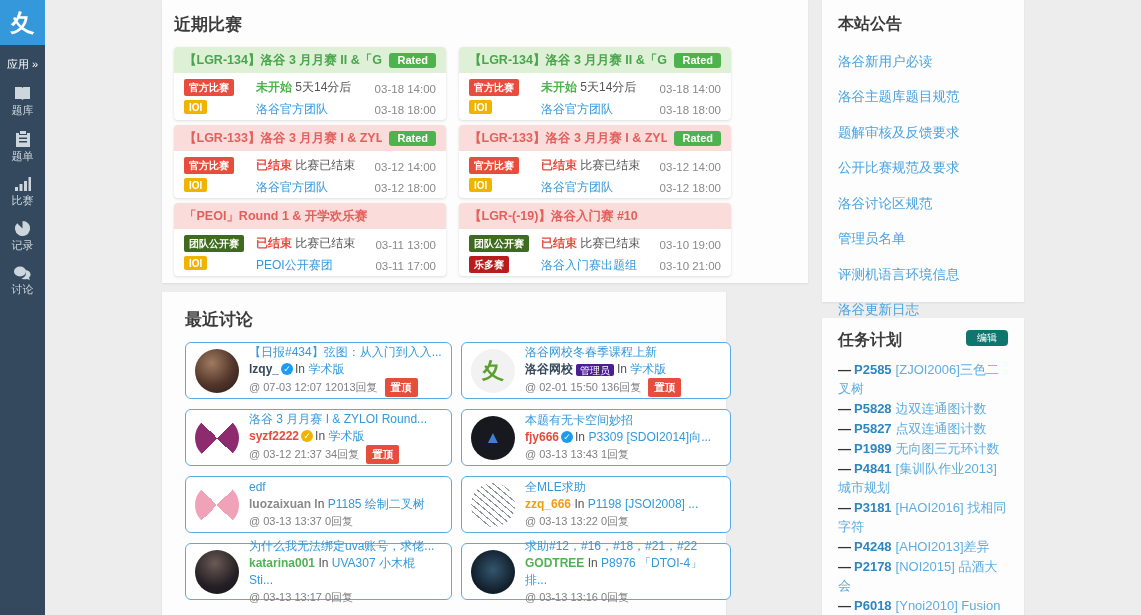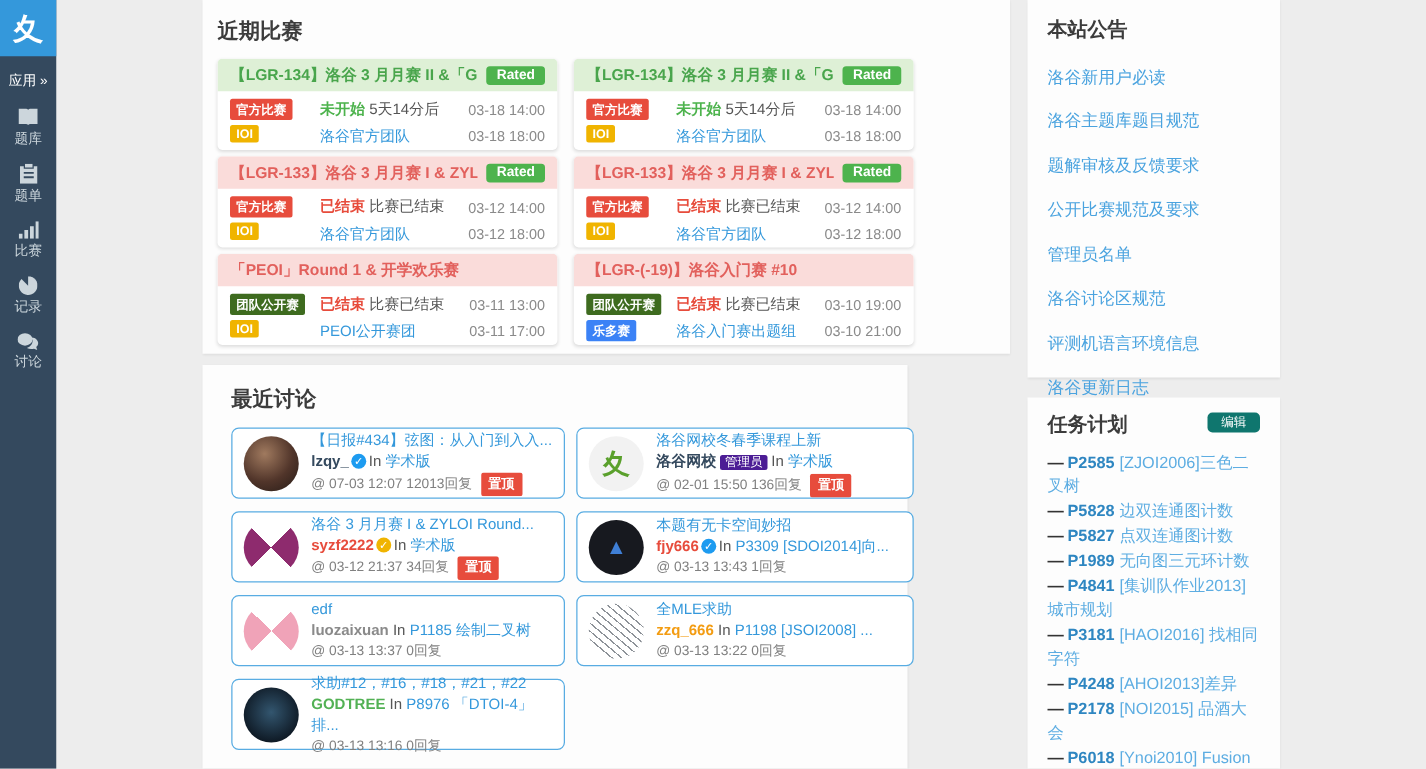--- a/index.html
+++ b/index.html
@@ -242,21 +242,21 @@
       </div>
     </div>
 
     <div class="ccard ended">
       <div class="cc-head">
         <span class="cc-title">【LGR-(-19)】洛谷入门赛 #10</span>
       </div>
       <div class="cc-body">
         <div class="cc-tags">
           <span class="tag" style="background: rgb(62, 107, 31);">团队公开赛</span>
-          <span class="tag" style="background: #3b82f6;">乐多赛</span>
+          <span class="tag" style="background: #b91c1c;">乐多赛</span>
         </div>
         <div class="cc-mid">
           <div><span class="status">已结束</span> <span class="status-detail">比赛已结束</span></div>
           <a class="org">洛谷入门赛出题组</a>
         </div>
         <div class="cc-times">
           <div>03-10 19:00</div>
           <div>03-10 21:00</div>
         </div>
       </div>
@@ -332,20 +332,30 @@
       <div class="avatar" style="background: repeating-linear-gradient(40deg, rgb(255, 255, 255) 0px, rgb(255, 255, 255) 2px, rgb(141, 146, 152) 2px, rgb(141, 146, 152) 3px, rgb(255, 255, 255) 3px, rgb(255, 255, 255) 5px);"></div>
       <div class="d-main">
         <a class="d-title">全MLE求助</a>
         <div>
           <span class="d-user" style="color: rgb(243, 156, 18);">zzq_666</span> <span class="d-in">In</span> <a class="d-forum">P1198 [JSOI2008] ...</a>
         </div>
         <div class="d-meta-line"><span>@ 03-13 13:22 0回复</span></div>
       </div>
     </div>
 
+    <div class="dcard">
+      <div class="avatar" style="background: radial-gradient(circle at 45% 30%, rgb(106, 90, 85), rgb(36, 31, 36) 60%, rgb(21, 18, 26));"></div>
+      <div class="d-main">
+        <a class="d-title">为什么我无法绑定uva账号，求佬...</a>
+        <div>
+          <span class="d-user" style="color: rgb(82, 177, 84);">katarina001</span> <span class="d-in">In</span> <a class="d-forum">UVA307 小木棍 Sti...</a>
+        </div>
+        <div class="d-meta-line"><span>@ 03-13 13:17 0回复</span></div>
+      </div>
+    </div>
 
     <div class="dcard">
       <div class="avatar" style="background: radial-gradient(circle at 50% 45%, rgb(51, 86, 111), rgb(16, 28, 40) 70%, rgb(10, 17, 26));"></div>
       <div class="d-main">
         <a class="d-title">求助#12，#16，#18，#21，#22</a>
         <div>
           <span class="d-user" style="color: rgb(82, 177, 84);">GODTREE</span> <span class="d-in">In</span> <a class="d-forum">P8976 「DTOI-4」排...</a>
         </div>
         <div class="d-meta-line"><span>@ 03-13 13:16 0回复</span></div>
       </div>
@@ -353,22 +363,22 @@
 
   </div>
 </div>
 
 <div class="panel" id="ann-panel">
   <h2 class="sec">本站公告</h2>
   <a class="ann-link">洛谷新用户必读</a>
   <a class="ann-link">洛谷主题库题目规范</a>
   <a class="ann-link">题解审核及反馈要求</a>
   <a class="ann-link">公开比赛规范及要求</a>
+  <a class="ann-link">洛谷讨论区规范</a>
   <a class="ann-link">管理员名单</a>
-  <a class="ann-link">洛谷讨论区规范</a>
   <a class="ann-link">评测机语言环境信息</a>
   <a class="ann-link">洛谷更新日志</a>
 </div>
 
 <div class="panel" id="task-panel">
   <div class="task-head">
     <h2 class="sec">任务计划</h2>
     <button class="edit-btn">编辑</button>
   </div>
   <div class="task-item"><span class="t-dash">—</span><span class="t-id">P2585</span><span class="t-title">[ZJOI2006]三色二叉树</span></div>

